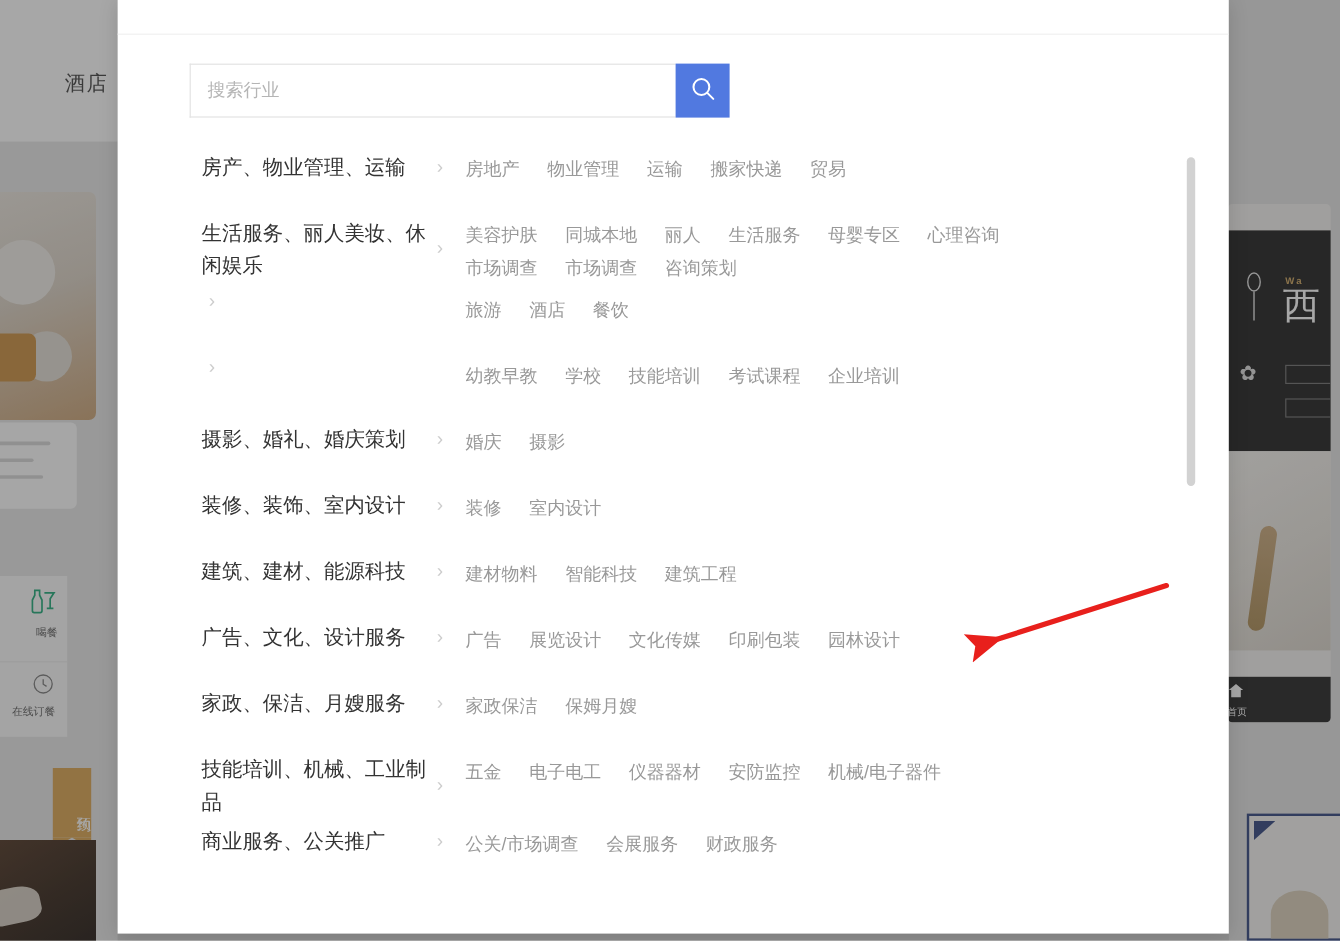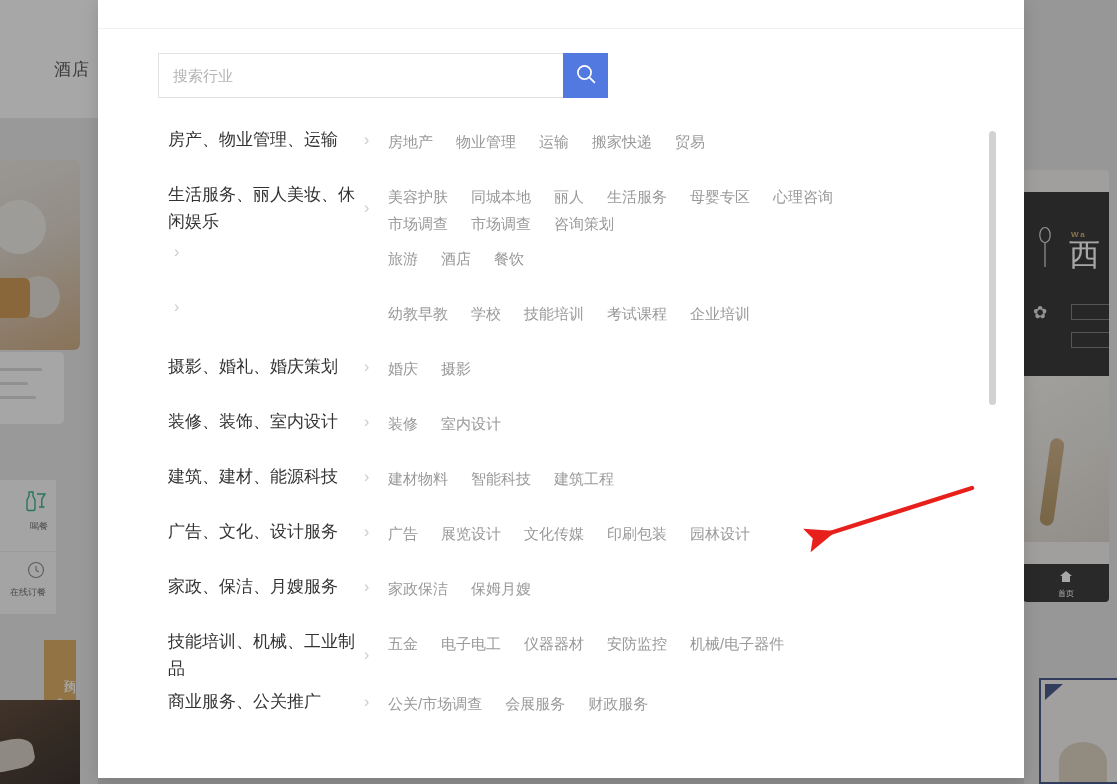--- a/index.html
+++ b/index.html
@@ -109,21 +109,21 @@
   .phone-photo {
     position:absolute; left:0; top:206px; width:86px; height:166px;
     background: linear-gradient(150deg,#f4f2ee 0%,#e8e4dd 50%,#d8d2c8 100%);
   }
   .phone-photo::after {
     content:""; position:absolute; left:22px; top:62px; width:14px; height:88px;
     background: linear-gradient(#c8a678,#a9884f); border-radius:7px; transform:rotate(8deg);
   }
   .phone-nav {
     position:absolute; left:0; bottom:0; width:86px; height:38px;
-    background:#1b1b1b; color:#fff; text-align:center; padding-top:5px;
+    background:#1b1b1b; color:#fff; padding-top:5px;
   }
   .phone-nav .nlab { font-size:8px; margin-top:1px; }
   .bg-right-card2 {
     position:absolute; right:-2px; top:678px; width:80px; height:106px;
     background:#f4f3f1; border:2px solid #2a3f7a;
   }
   .bg-right-card2::before{
     content:""; position:absolute; left:4px; top:4px; width:18px; height:16px;
     background:#2a3f7a; clip-path: polygon(0 0,100% 0,0 100%);
   }

